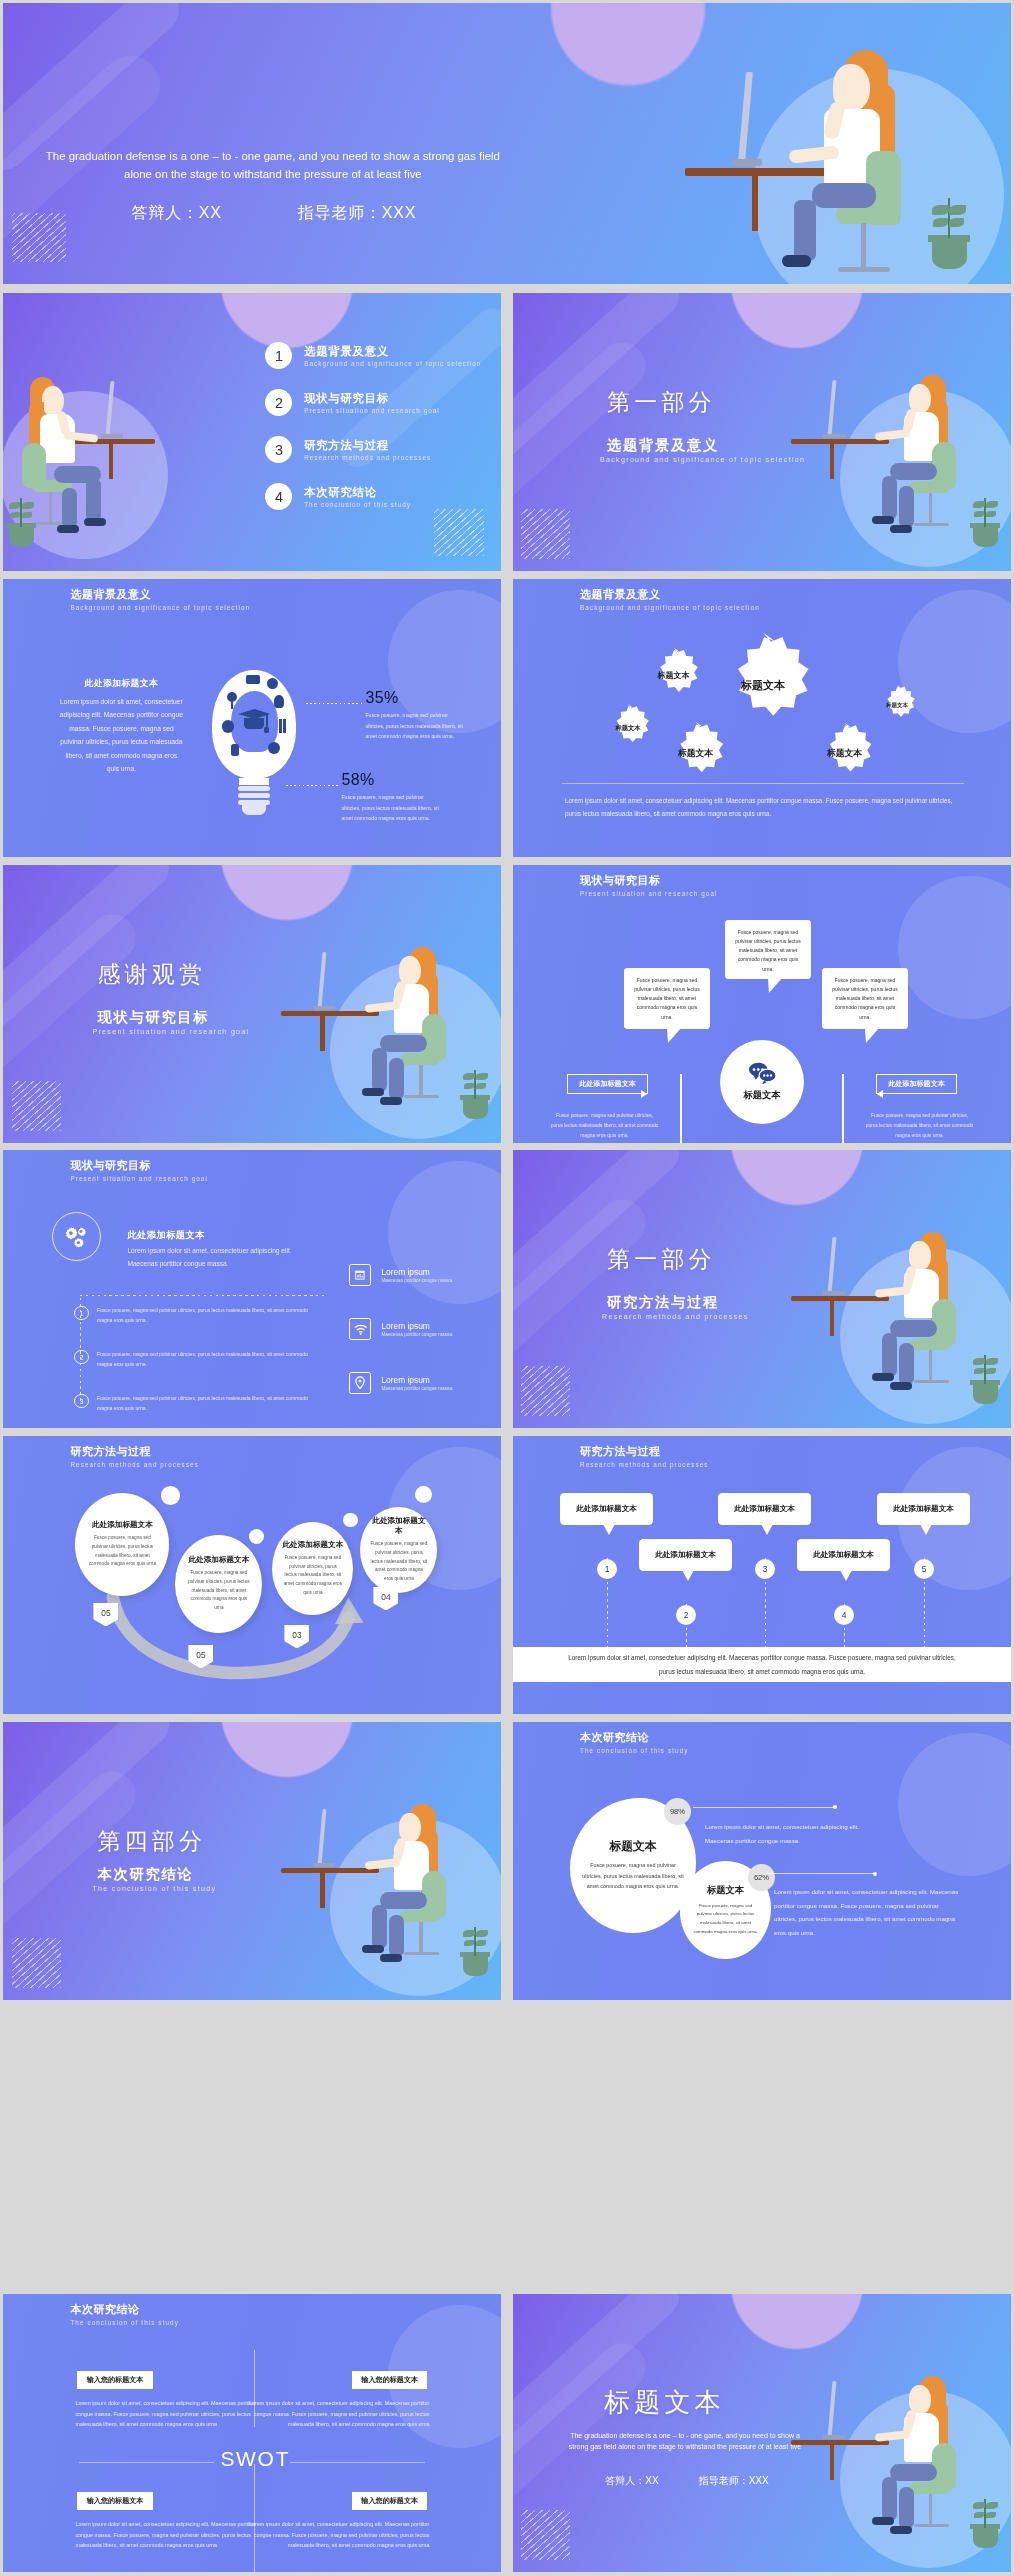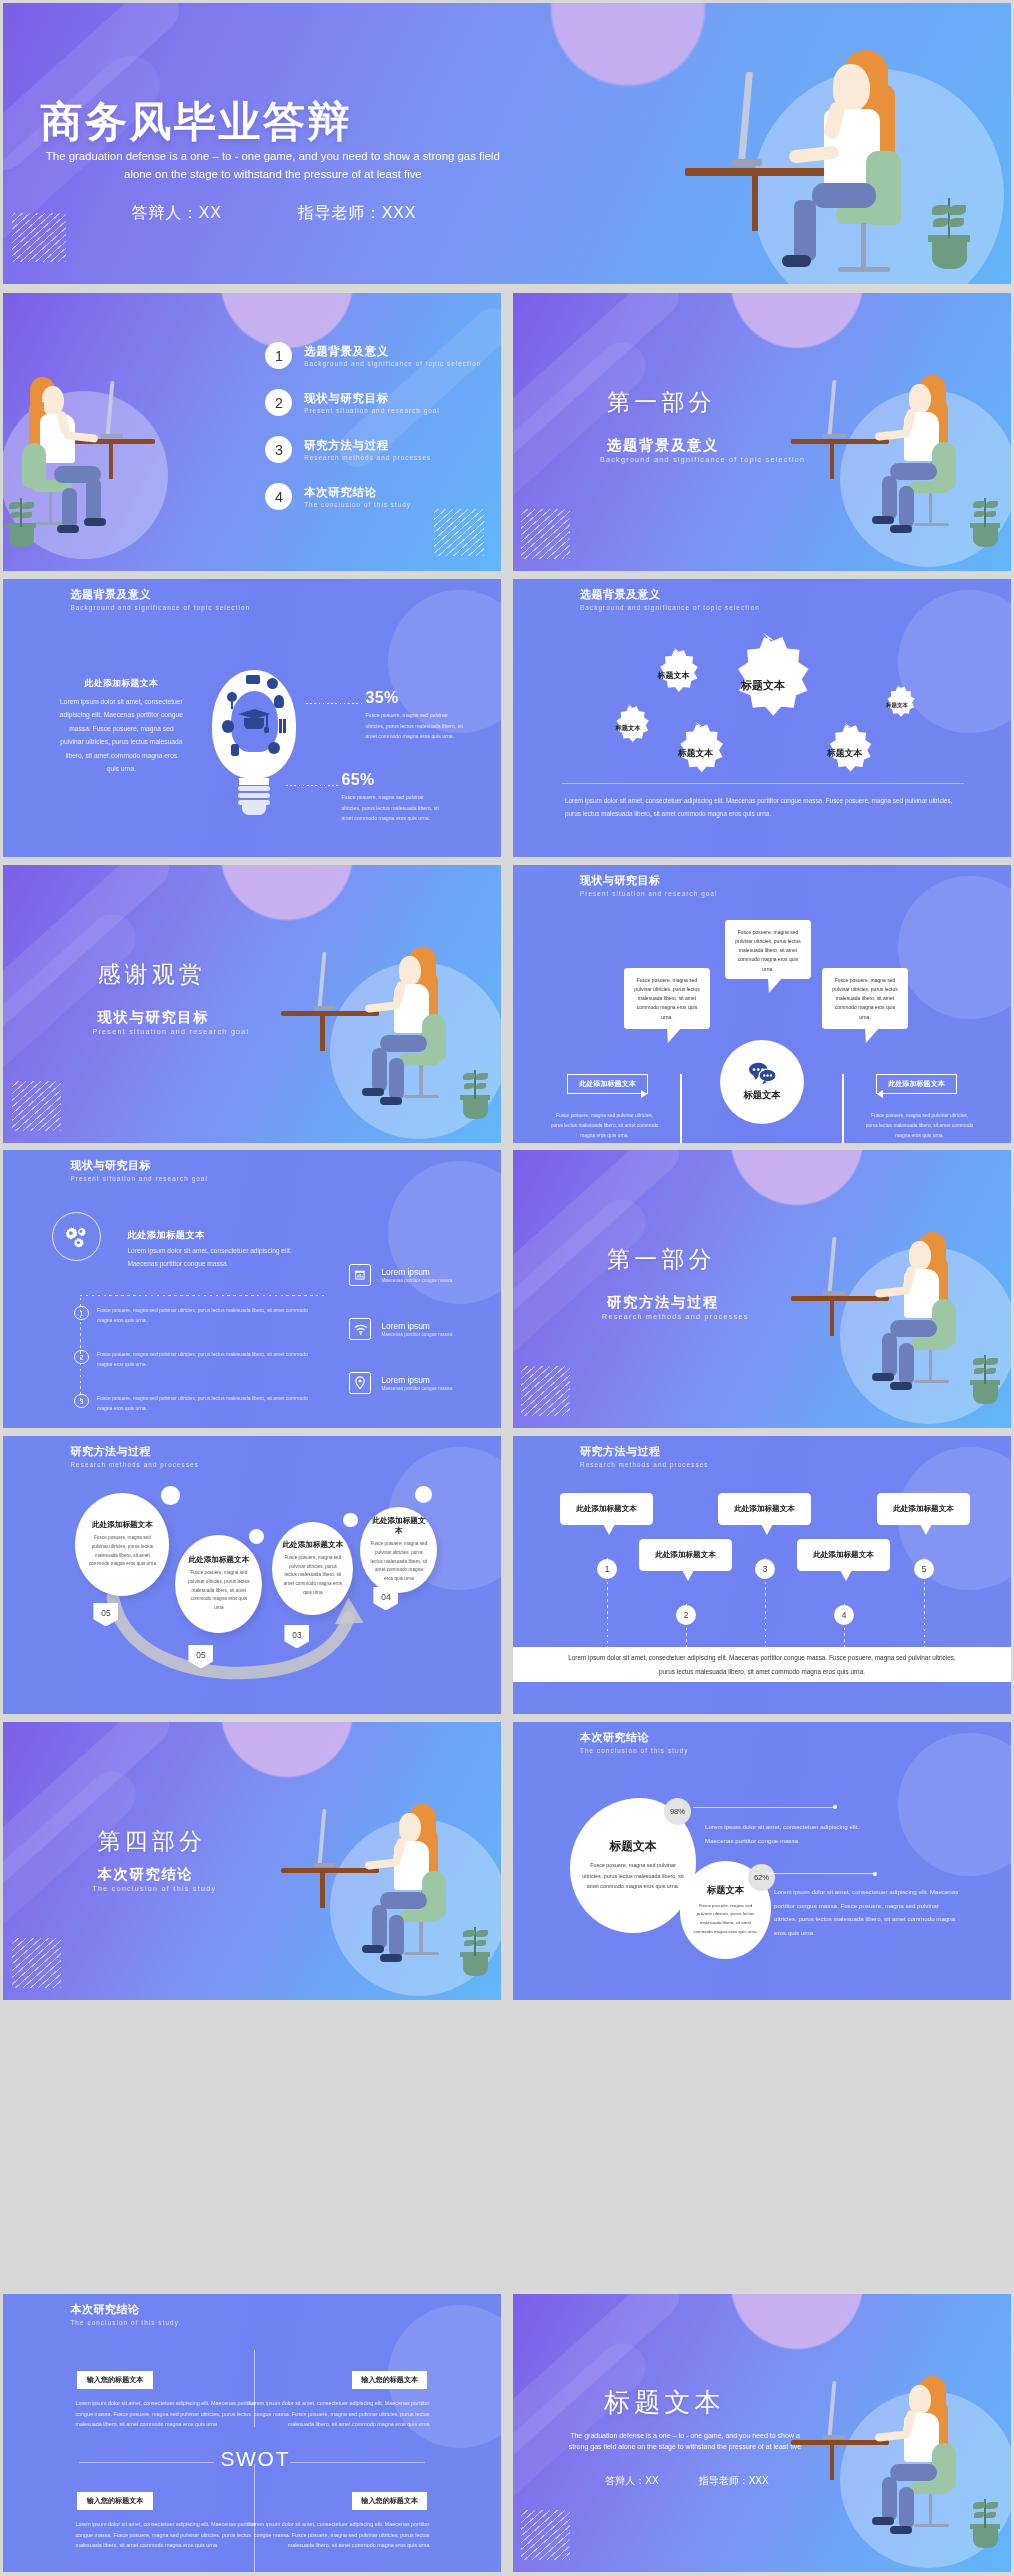--- a/index.html
+++ b/index.html
@@ -130,21 +130,21 @@
   }
   .bulb-hole{
     position:absolute; left:18.5px; top:21px; width:47px; height:61px;
     background:#7082f1; border-radius:50% 50% 40% 40%;
   }
   .bulb-cap{ position:absolute; left:27px; top:108px; width:30px; height:6.7px; background:#fff; }
   .bulb-ring{ position:absolute; left:26px; width:32px; height:5px; background:#e3e6f4; border-radius:2.5px; }
   .cap-icon{ position:absolute; left:26px; top:39px; width:32px; height:25px; }
   .mini{ position:absolute; background:#2d4892; }
   .stat{ position:absolute; }
-  .stat-n{ color:#ffffff; font-size:16px; font-weight:700; letter-spacing:0.4px; }
+  .stat-n{ color:#0f172a; font-size:16px; font-weight:400; letter-spacing:0.4px; }
   .stat-b{ color:#e7eafd; font-size:5.2px; line-height:2.0; margin-top:3.4px; width:99px; }
   .dots{ position:absolute; height:0.8px;
     background:repeating-linear-gradient(90deg,#fff 0 1.7px,transparent 1.7px 4.2px); }
 
   
   .gear{ position:absolute; color:#222; display:flex; align-items:center; justify-content:center;
          font-weight:700; text-align:center; }
   .gear svg{ position:absolute; inset:0; }
   .gear span{ position:relative; z-index:2; }
   .rule{ position:absolute; height:0.8px; background:rgba(255,255,255,.45); }
@@ -232,21 +232,20 @@
 <body>
 
 <div class="deck">
 
 <div class="slide hero">
   <div class="bg-grad-hero"></div>
   <div class="bar-diag" style="left:-50px;top:50px;width:252px;height:49px;"></div>
   <div class="bar-diag" style="left:-93px;top:126px;width:278px;height:59px;opacity:.7;"></div>
   <div class="hatch" style="left:8.4px;top:210px;width:54px;height:49px;transform:rotate(0deg);"></div>
 
-  <div class="hero-title">商务风毕业答辩</div>
   <div class="hero-sub">The graduation defense is a one – to - one game, and you need to show a strong gas field alone on the stage to withstand the pressure of at least five</div>
   <div class="hero-meta">
     <span>答辩人：XX</span>
     <span>指导老师：XXX</span>
   </div>
 
   <div class="person" style="left:589px;top:0;width:419px;height:281px;">
     <div class="p-disc" style="left:160px;top:66px;width:252px;height:252px;"></div>
     <div class="p-mon-screen" style="left:150px;top:69px;width:6.7px;height:91px;"></div>
     <div class="p-mon-stand" style="left:140px;top:156px;width:30px;height:6.7px;border-radius:1.7px;"></div>
@@ -417,21 +416,21 @@
     <div style="position:absolute;left:30px;top:135px;width:23.5px;height:10px;background:#e3e6f4;border-radius:0 0 6.7px 6.7px;"></div>
   </div>
 
   <div class="dots" style="left:303px;top:124px;width:56px;"></div>
   <div class="stat" style="left:362px;top:110px;">
     <div class="stat-n">35%</div>
     <div class="stat-b">Fusce posuere, magna sed pulvinar ultricies, purus lectus malesuada libero, sit amet commodo magna eros quis urna.</div>
   </div>
   <div class="dots" style="left:283px;top:206px;width:54px;"></div>
   <div class="stat" style="left:338px;top:192px;">
-    <div class="stat-n">65%</div>
+    <div class="stat-n">58%</div>
     <div class="stat-b">Fusce posuere, magna sed pulvinar ultricies, purus lectus malesuada libero, sit amet commodo magna eros quis urna.</div>
   </div>
 </div>
 
 <div class="slide cell cR r3">
   <div class="bg-flat"></div>
   <div class="hd">
     <div class="hd-zh">选题背景及意义</div>
     <div class="hd-en">Background and significance of topic selection</div>
   </div>

